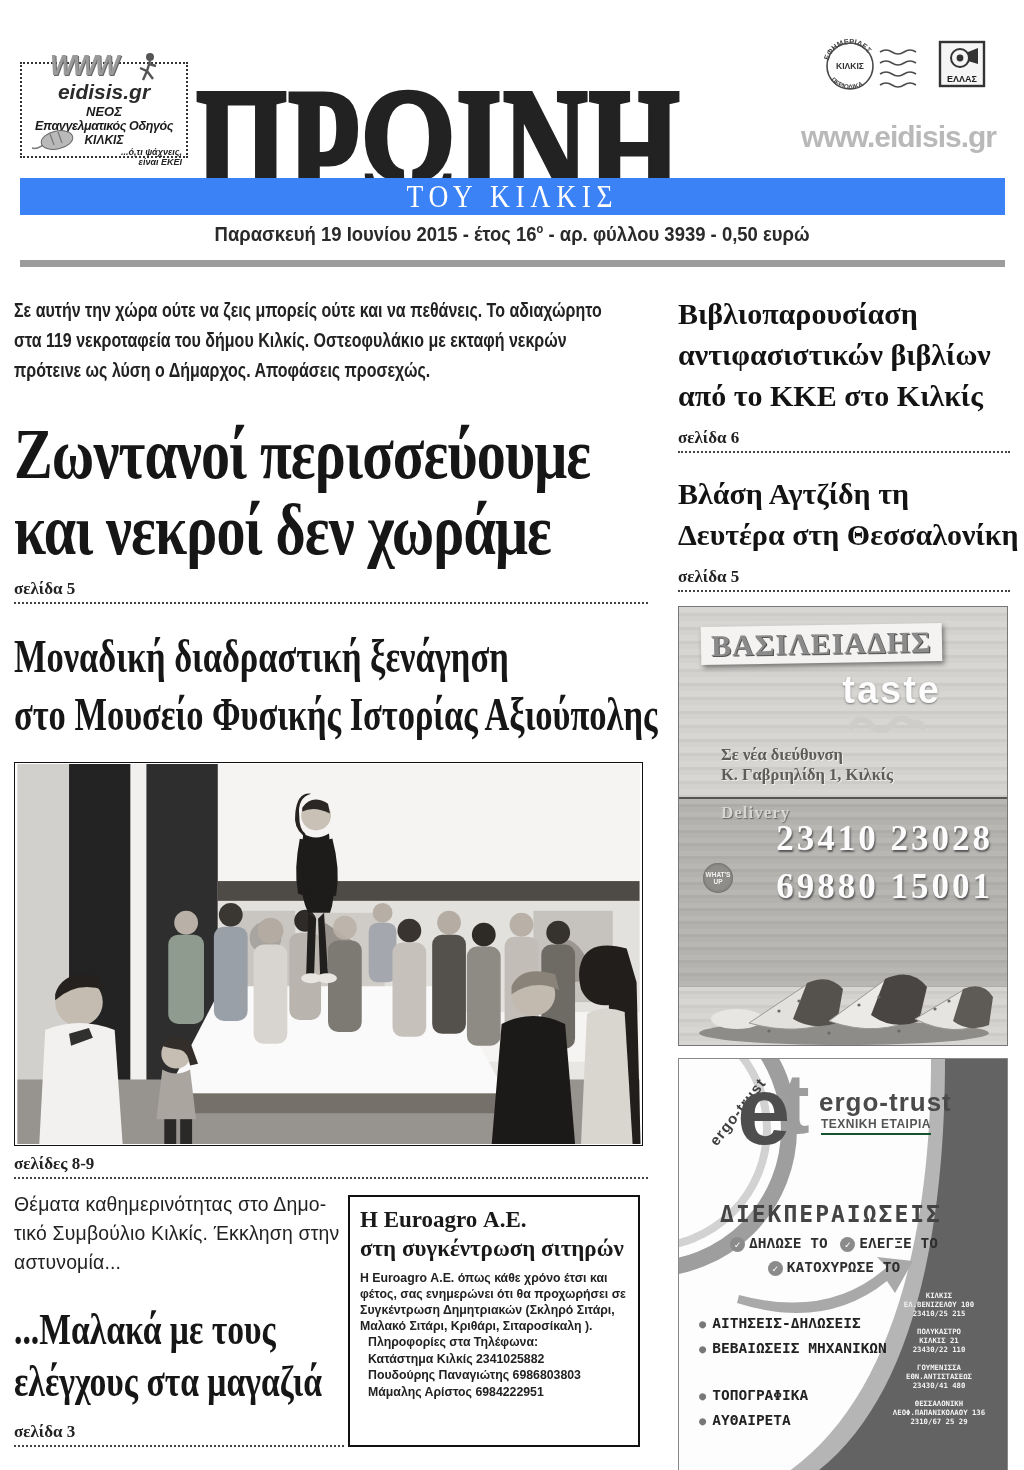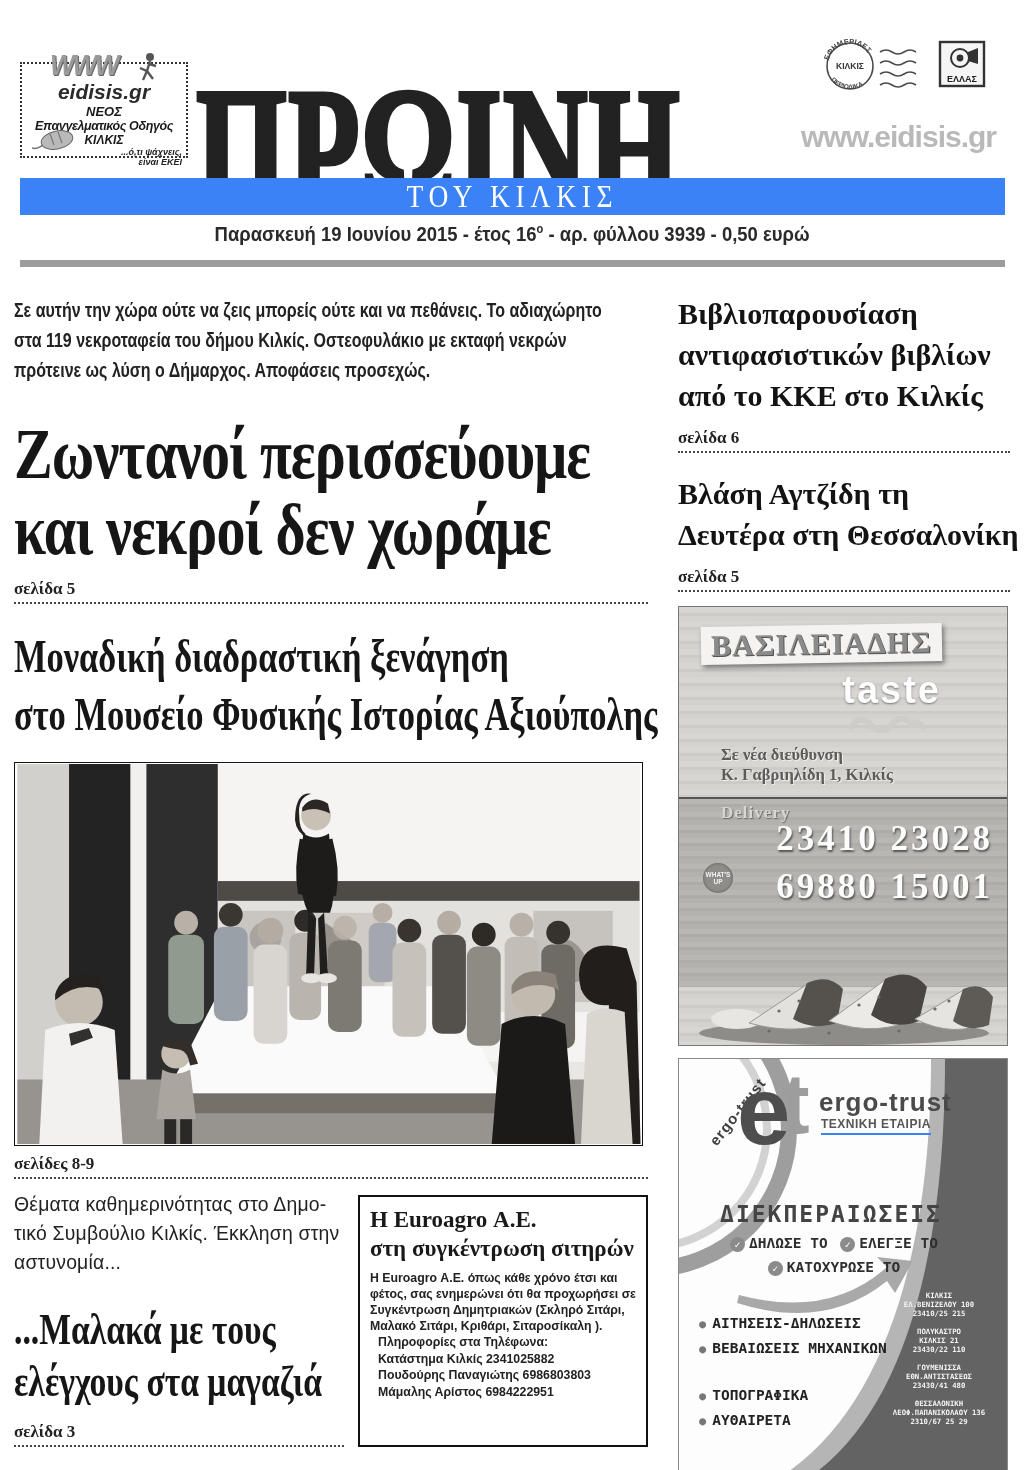--- a/index.html
+++ b/index.html
@@ -66,21 +66,21 @@
 
   .hl2 { margin-top:26px; }
   .hl2 .line { height:58px; }
   .hl2 .condx { font-size:42px; transform:scale(0.82,1.1); }
 
   .photo-frame { margin-top:16px; width:629px; border:1px solid #111; background:#fff; padding:1px; }
   .photo-frame svg { display:block; }
 
   .caption-wrap { margin-top:8px; }
 
-  .bottom-row { margin-top:14px; display:flex; gap:14px; }
+  .bottom-row { margin-top:14px; display:flex; gap:4px; }
   .council { width:330px; }
   .council-intro .condx { font-size:20px; color:#222; transform:scaleX(0.97); letter-spacing:0.2px; }
   .council-intro .line { height:29px; }
   .hl3 { margin-top:22px; }
   .hl3 .line { height:52px; }
   .hl3 .condx { font-size:41px; transform:scale(0.82,1.1); }
   .council .lbl-wrap { margin-top:16px; }
 
   
   .euroagro { width:292px; border:2px solid #111; background:#fff; padding:8px 10px; margin-top:2px; height:252px; }
@@ -132,21 +132,21 @@
           background:#fff; overflow:hidden; }
   .ergo svg.bg { position:absolute; left:0; top:0; }
   .ergo-logo-e { position:absolute; left:58px; top:12px; font-weight:bold; font-size:96px; line-height:80px;
           color:#4e4e4e; font-family:"Liberation Sans", sans-serif; }
   .ergo-logo-t { position:absolute; left:102px; top:4px; font-weight:bold; font-size:86px; line-height:80px;
           color:#9d9d9d; }
   .ergo-rot { position:absolute; left:18px; top:44px; font-size:15px; font-weight:bold; color:#3f3f3f;
           transform:rotate(-52deg); letter-spacing:1px; }
   .ergo-name { position:absolute; left:140px; top:28px; font-size:26px; font-weight:bold; color:#4a4a4a; letter-spacing:1px; }
   .ergo-sub { position:absolute; left:142px; top:58px; font-size:12px; font-weight:bold; color:#555;
-          border-bottom:2px solid #3b82f6; padding-bottom:2px; letter-spacing:0.5px; }
+          border-bottom:2px solid #14532d; padding-bottom:2px; letter-spacing:0.5px; }
   .ergo-title { position:absolute; left:22px; top:96px; width:260px; text-align:center;
           font-family:"DejaVu Sans Mono", monospace; font-weight:bold; font-size:31px; color:#3d3d3d;
           border-bottom:3px solid #555; padding-bottom:4px; letter-spacing:1px; }
   .ergo-title2 { position:absolute; left:22px; top:142px; width:260px; text-align:center;
           font-family:"DejaVu Sans Mono", monospace; font-weight:bold; font-size:23px; color:#444; letter-spacing:2px; }
   .ergo-checks { position:absolute; left:18px; top:172px; width:270px; text-align:center;
           font-family:"DejaVu Sans Mono", monospace; font-weight:bold; font-size:14.5px; color:#2e2e2e; line-height:24px; }
   .chk { display:inline-block; width:15px; height:15px; border-radius:50%; background:#8b8b8b; color:#fff;
           font-size:10px; line-height:15px; text-align:center; margin:0 4px; vertical-align:middle; }
   .ergo-bullets { position:absolute; left:20px; top:252px; font-family:"DejaVu Sans Mono", monospace;

